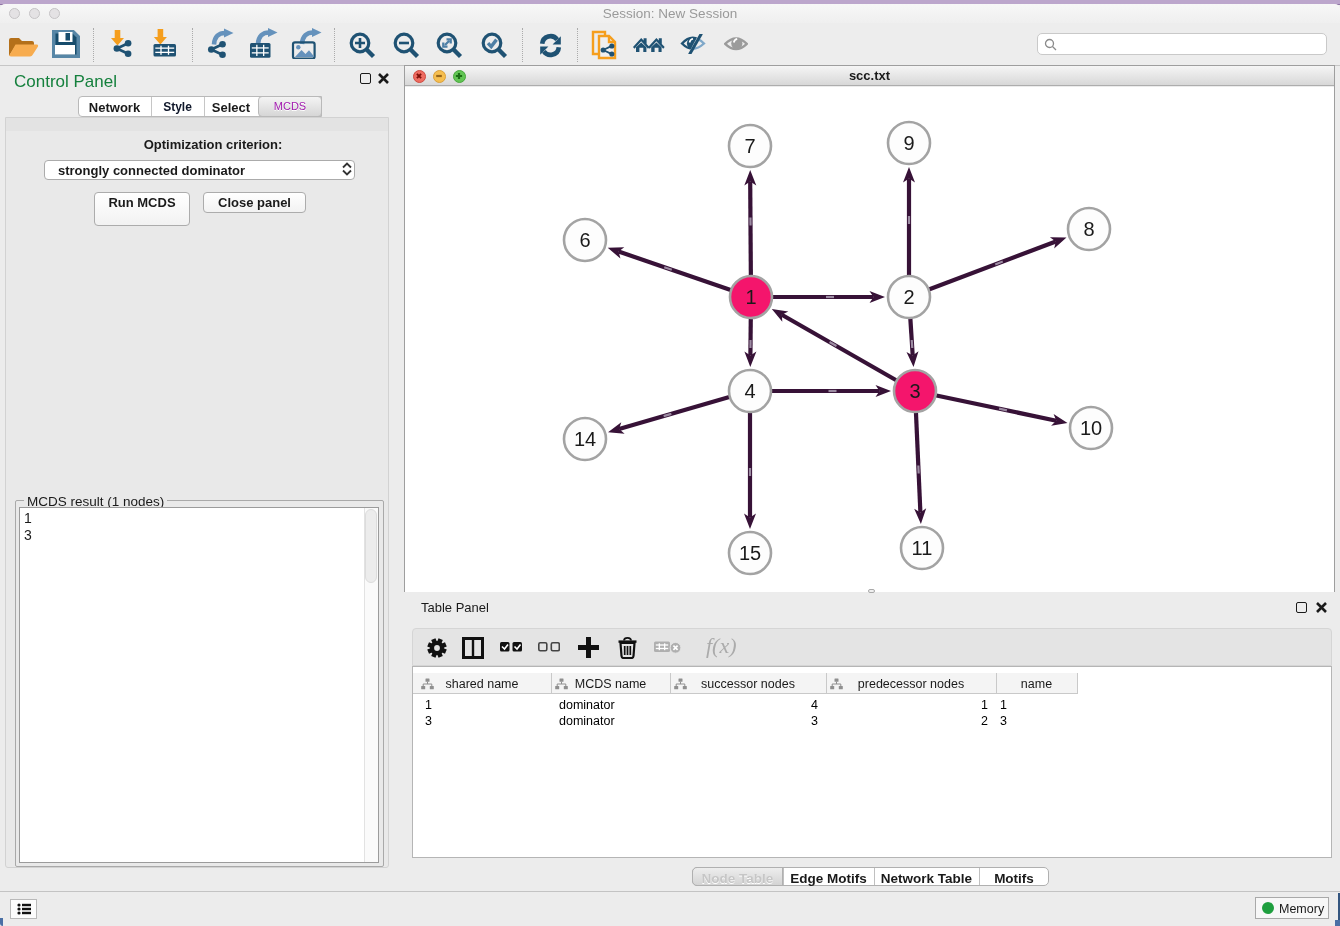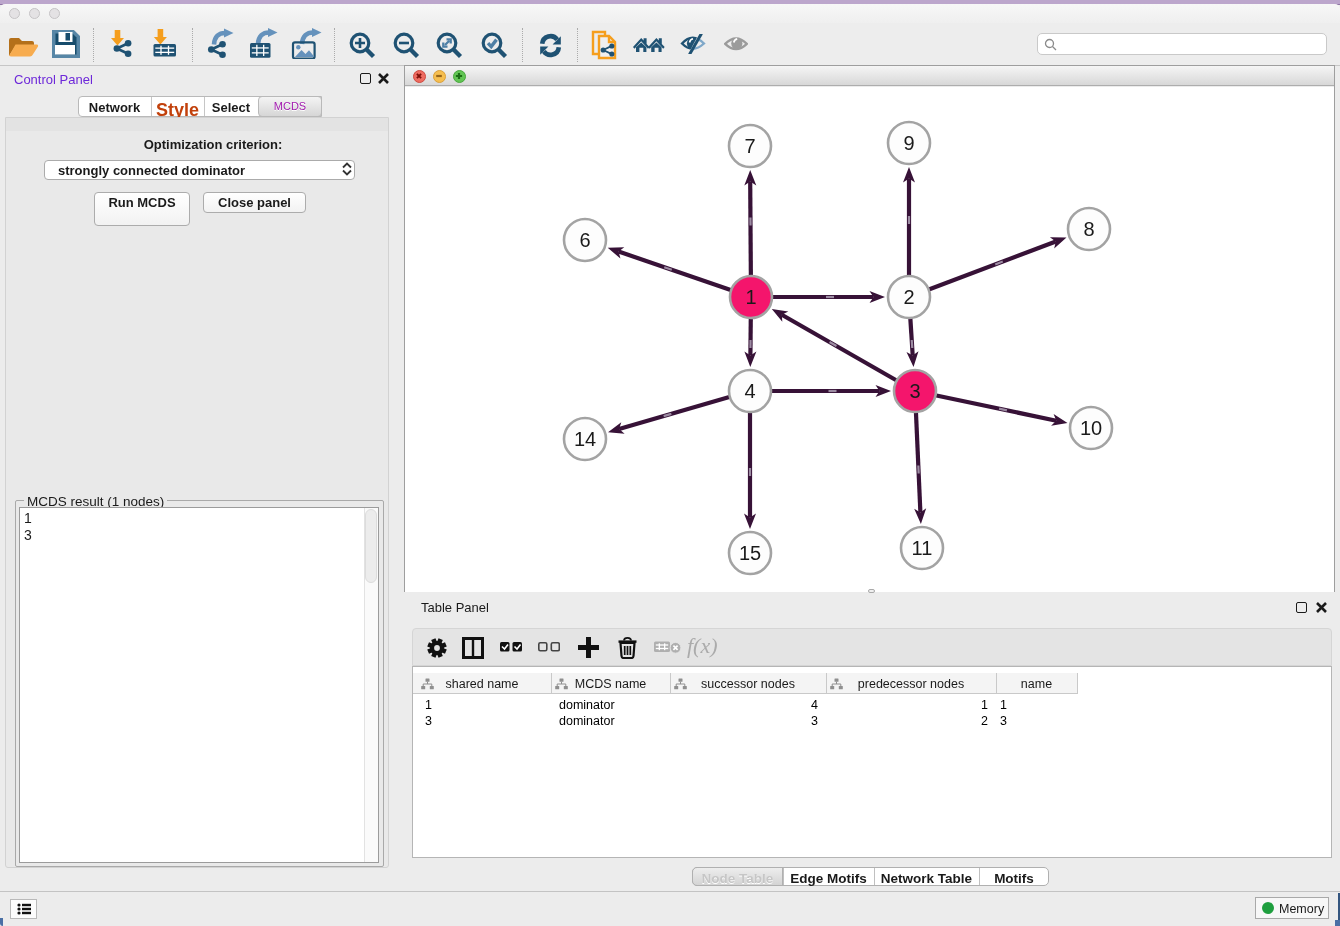--- a/index.html
+++ b/index.html
@@ -5,20 +5,21 @@
 .abs{position:absolute}
 .sep{position:absolute;width:0;border-left:1px dotted #ABABAB;height:34px;top:28px}
 .btn{position:absolute;background:linear-gradient(#FFFFFF,#F2F2F2);border:1px solid #ACACAC;border-radius:4px;font-size:13px;color:#1A1A1A;text-align:center}
 </style></head><body>
 <div class="abs" style="left:0;top:0;width:1340px;height:926px;background:#ECECEC">
 <div class="abs" style="left:0;top:0;width:1340px;height:5px;background:#BCA6CC;border-bottom:1px solid #8F74A4"></div>
 <div class="abs" style="left:0;top:4px;width:1340px;height:19px;background:linear-gradient(#F7F7F7,#EFEFEF);border-top-left-radius:5px;border-top-right-radius:5px"></div>
 <div class="abs" style="left:8.5px;top:7.5px;width:11px;height:11px;border-radius:50%;background:#E4E2E4;border:1px solid #C6C4C6"></div>
 <div class="abs" style="left:28.5px;top:7.5px;width:11px;height:11px;border-radius:50%;background:#E4E2E4;border:1px solid #C6C4C6"></div>
 <div class="abs" style="left:48.5px;top:7.5px;width:11px;height:11px;border-radius:50%;background:#E4E2E4;border:1px solid #C6C4C6"></div>
+<div class="abs" style="left:0;top:6px;width:1340px;height:14px;font-size:13.5px;color:#9A9A9A;text-align:center">Session: New Session</div>
 <div class="abs" style="left:0;top:23px;width:1340px;height:43px;background:#EDEDED;border-bottom:1px solid #C6C6C6"></div>
 <div class="sep" style="left:93px"></div>
 <div class="sep" style="left:192px"></div>
 <div class="sep" style="left:334px"></div>
 <div class="sep" style="left:522px"></div>
 <div class="sep" style="left:577px"></div>
 <svg style="position:absolute;left:8px;top:33px" width="31" height="25" viewBox="0 0 31 25">
       <path d="M1 23 V7 q0-2 2-2 h8 l3 3 h10 q2 0 2 2 v2 h-18 z" fill="#B4701A"></path>
       <path d="M1 23 L7.5 11.5 h21.5 q1.6 0.2 1 2 L24.5 22 q-0.6 1.4 -2.4 1.4 L3 23.4 q-2 0 -2 -1.6 z" fill="#F7AC4F"></path>
     </svg>
@@ -158,29 +159,29 @@
       <path d="M1.2 7.8 Q12 -2.8 22.8 7.8 Q12 18.4 1.2 7.8 z" fill="none" stroke="#9B9B9B" stroke-width="2.4"></path>
       <circle cx="12.8" cy="7.5" r="5.6" fill="#9B9B9B"></circle>
       <path d="M9.8 6.5 Q10.3 3.6 13.2 2.9" fill="none" stroke="#fff" stroke-width="1.7"></path>
     </svg>
 <div class="abs" style="left:1037px;top:33px;width:290px;height:22px;background:#fff;border:1px solid #C9C9C9;border-radius:5px"></div>
 <svg class="abs" style="left:1044px;top:38px" width="13" height="13" viewBox="0 0 13 13">
       <circle cx="5.5" cy="5.5" r="4" fill="none" stroke="#8A8A8A" stroke-width="1.3"></circle>
       <line x1="8.5" y1="8.5" x2="12" y2="12" stroke="#8A8A8A" stroke-width="1.3"></line>
     </svg>
 <div class="abs" style="left:0;top:66px;width:394px;height:825px;background:#ECECEC"></div>
-<div class="abs" style="left:14px;top:72px;font-size:13px;color:#6d28d9">Control Panel</div>
+<div class="abs" style="left:14px;top:72px;font-size:17px;color:#15803d">Control Panel</div>
 <div class="abs" style="left:360px;top:73px;width:11px;height:11px;border:1.6px solid #1A1A1A;border-radius:2px"></div>
 <svg class="abs" style="left:377px;top:72px" width="13" height="13" viewBox="0 0 13 13">
       <path d="M2 2 L11 11 M11 2 L2 11" stroke="#1A1A1A" stroke-width="2.6"></path>
     </svg>
 <div class="abs" style="left:78px;top:96px;width:244px;height:21px;background:#fff;border:1px solid #B9B9B9;border-radius:4px 0 0 4px;"></div>
 <div class="abs" style="left:258px;top:96px;width:64px;height:21px;background:linear-gradient(#F4F4F4,#D6D6D6);border:1px solid #B9B9B9;border-radius:4px;"></div>
 <div class="abs" style="left:78px;top:99.5px;width:73px;font-size:13px;font-weight:bold;color:#1A1A1A;text-align:center">Network</div>
-<div class="abs" style="left:151px;top:99.5px;width:53px;font-size:18px;font-weight:bold;color:#c2410c;text-align:center">Style</div>
+<div class="abs" style="left:151px;top:99.5px;width:53px;font-size:12px;font-weight:bold;color:#0f172a;text-align:center">Style</div>
 <div class="abs" style="left:204px;top:99.5px;width:54px;font-size:13px;font-weight:bold;color:#1A1A1A;text-align:center">Select</div>
 <div class="abs" style="left:258px;top:99.5px;width:64px;font-size:11px;font-weight:normal;color:#a21caf;text-shadow:0 1px 0 #FFFFFF;text-align:center">MCDS</div>
 <div class="abs" style="left:151px;top:97px;width:1px;height:19px;background:#C6C6C6"></div>
 <div class="abs" style="left:204px;top:97px;width:1px;height:19px;background:#C6C6C6"></div>
 <div class="abs" style="left:5px;top:117px;width:384px;height:751px;background:#E9E9E9;border:1px solid #D2D2D2;border-radius:0 0 3px 3px"></div>
 <div class="abs" style="left:6px;top:118px;width:382px;height:13px;background:#E3E3E3"></div>
 <div class="abs" style="left:16px;top:137px;width:394px;height:15px;font-size:13px;font-weight:bold;color:#1A1A1A;text-align:center">Optimization criterion:</div>
 <div class="abs" style="left:44px;top:160px;width:311px;height:20px;background:#fff;border:1px solid #ABABAB;border-radius:4px"></div>
 <div class="abs" style="left:58px;top:163px;font-size:13px;font-weight:bold;color:#1A1A1A">strongly connected dominator</div>
 <svg class="abs" style="left:341px;top:161px" width="12" height="16" viewBox="0 0 12 16">
@@ -192,20 +193,21 @@
 <div class="abs" style="left:24px;top:494px;background:#E9E9E9;padding:0 3px;font-size:13.5px;color:#1A1A1A">MCDS result (1 nodes)</div>
 <div class="abs" style="left:19px;top:507px;width:360px;height:356px;background:#fff;border:1px solid #9B9B9B"></div>
 <div class="abs" style="left:364px;top:508px;width:14px;height:354px;background:#FAFAFA;border-left:1px solid #E2E2E2"></div>
 <div class="abs" style="left:365px;top:509px;width:12px;height:74px;background:#ECECEC;border:1px solid #DCDCDC;border-radius:6px"></div>
 <div class="abs" style="left:24px;top:510px;font-size:14px;color:#1A1A1A;line-height:17px">1<br>3</div>
 <div class="abs" style="left:404px;top:65px;width:931px;height:527px;border:1px solid #9E9E9E"></div>
 <svg class="abs" style="left:405px;top:66px" width="6" height="6" viewBox="0 0 6 6">
       <path d="M0 0 h6 L0 6 z" fill="#3C66A4"></path>
     </svg>
 <div class="abs" style="left:405px;top:66px;width:929px;height:20px;background:linear-gradient(#F5F5F5,#D8D8D8);border-bottom:1px solid #ADADAD"></div>
+<div class="abs" style="left:405px;top:68px;width:929px;height:14px;font-size:13px;font-weight:bold;color:#1A1A1A;text-align:center">scc.txt</div>
 <div class="abs" style="left:412.5px;top:69.5px;width:13px;height:13px;border-radius:50%;background:#EE6B60;border:1px solid #CE4A40"></div>
 <div class="abs" style="left:432.5px;top:69.5px;width:13px;height:13px;border-radius:50%;background:#F6BE4F;border:1px solid #D9A03B"></div>
 <div class="abs" style="left:452.5px;top:69.5px;width:13px;height:13px;border-radius:50%;background:#62C554;border:1px solid #47A73C"></div>
 <svg class="abs" style="left:413px;top:70px" width="60" height="12" viewBox="0 0 60 12">
       <path d="M3.9 3.9 l4.2 4.2 M8.1 3.9 l-4.2 4.2" stroke="#7E0F08" stroke-width="1.9"></path>
       <line x1="23.2" y1="6" x2="28.8" y2="6" stroke="#96651A" stroke-width="2.2"></line>
       <path d="M46 2.9 v6.2 M42.9 6 h6.2" stroke="#1A6E14" stroke-width="2.2"></path>
     </svg>
 <div class="abs" style="left:405px;top:87px;width:929px;height:505px;background:#fff"></div>
 <svg class="abs" style="left:405px;top:86px" width="929" height="506" viewBox="0 0 929 506">
@@ -332,21 +334,21 @@
     </svg>
 <svg style="position:absolute;left:654px;top:641px" width="28" height="13" viewBox="0 0 28 13">
       <rect x="0" y="0.5" width="16" height="10.5" rx="1.5" fill="#AFAFAF"></rect>
       <rect x="4.683333333333333" y="2.3" width="1.3" height="6.9" fill="#fff"></rect>
       <rect x="1.8" y="3.35" width="12.4" height="1.3" fill="#fff"></rect>
       <rect x="10.016666666666666" y="2.3" width="1.3" height="6.9" fill="#fff"></rect>
       <rect x="1.8" y="6.85" width="12.4" height="1.3" fill="#fff"></rect>
       <circle cx="21.5" cy="6.8" r="5.4" fill="#AFAFAF" stroke="#E4E4E4" stroke-width="1"></circle>
       <path d="M19.4 4.7 l4.2 4.2 M23.6 4.7 l-4.2 4.2" stroke="#fff" stroke-width="1.7"></path>
     </svg>
-<div class="abs" style="left:687px;top:633px;font-size:22px;color:#ABABAB;font-family:'Liberation Serif',serif;font-style:italic">f(x)</div>
+<div class="abs" style="left:706px;top:633px;font-size:22px;color:#ABABAB;font-family:'Liberation Serif',serif;font-style:italic">f(x)</div>
 <div class="abs" style="left:412px;top:666px;width:920px;height:192px;background:#fff;border:1px solid #B5B5B5"></div>
 <div class="abs" style="left:413px;top:673px;width:664px;height:21px;background:#F4F4F4;border-bottom:1px solid #C9C9C9"></div>
 <div class="abs" style="left:413px;top:677px;width:138px;font-size:12.5px;color:#1A1A1A;text-align:center">shared name</div>
 <div class="abs" style="left:551px;top:673px;width:1px;height:21px;background:#C9C9C9"></div>
 <div class="abs" style="left:551px;top:677px;width:119px;font-size:12.5px;color:#1A1A1A;text-align:center">MCDS name</div>
 <div class="abs" style="left:670px;top:673px;width:1px;height:21px;background:#C9C9C9"></div>
 <div class="abs" style="left:670px;top:677px;width:156px;font-size:12.5px;color:#1A1A1A;text-align:center">successor nodes</div>
 <div class="abs" style="left:826px;top:673px;width:1px;height:21px;background:#C9C9C9"></div>
 <div class="abs" style="left:826px;top:677px;width:170px;font-size:12.5px;color:#1A1A1A;text-align:center">predecessor nodes</div>
 <div class="abs" style="left:996px;top:673px;width:1px;height:21px;background:#C9C9C9"></div>

